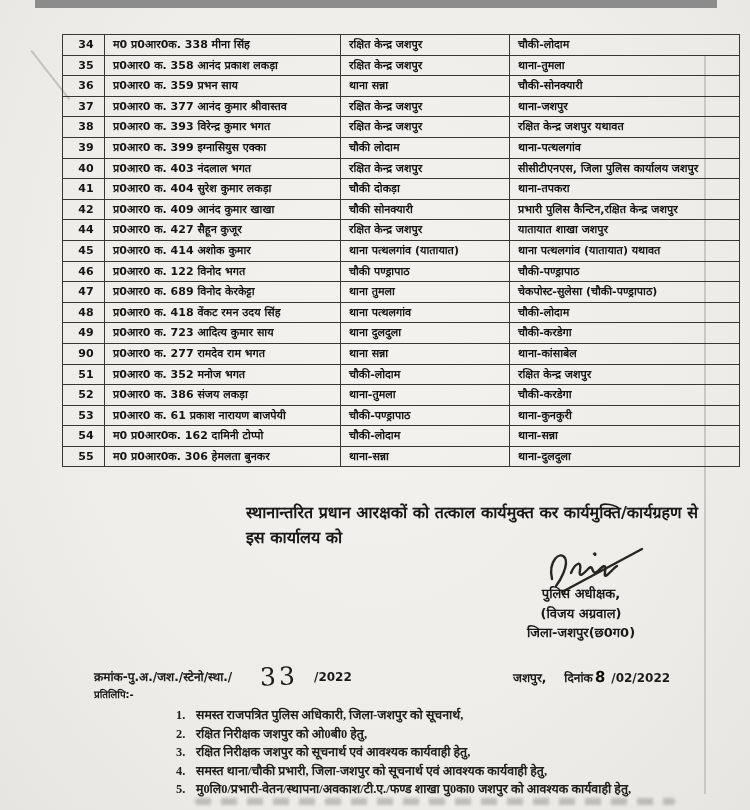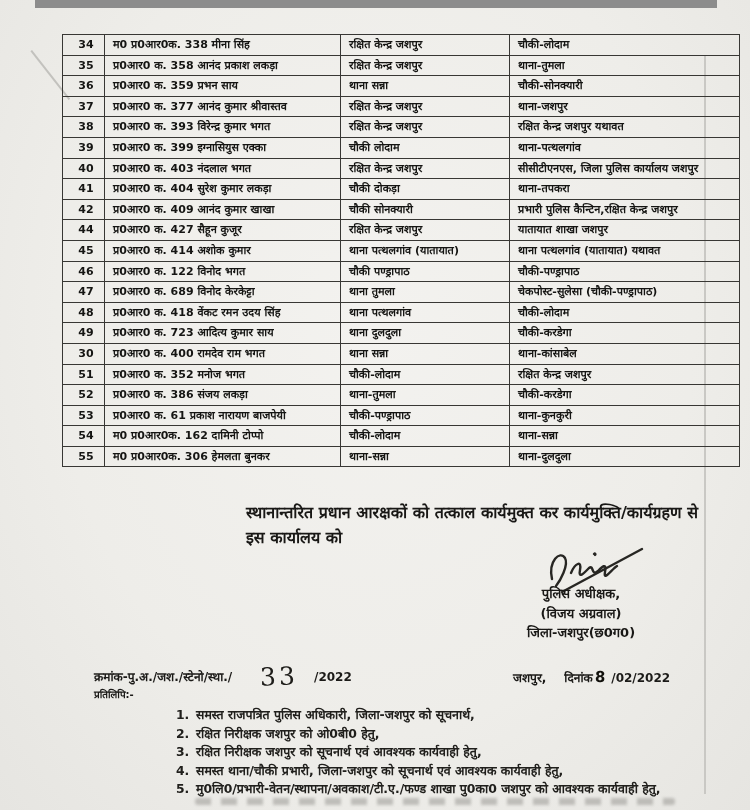--- a/index.html
+++ b/index.html
@@ -49,21 +49,21 @@
   .sig-svg path{fill:none;stroke:#2a2926;stroke-width:2.4;stroke-linecap:round;}
   .sig-block{position:absolute;left:492px;top:584px;width:178px;text-align:center;font-size:13px;font-weight:600;line-height:1.5;color:#1c1b19;}
   
   .ref-left{position:absolute;left:94px;top:662px;font-size:12px;font-weight:600;white-space:nowrap;}
   .hand-no{display:inline-block;font-size:25px;font-weight:400;font-family:"DejaVu Serif","Liberation Serif",serif;letter-spacing:3px;margin:0 16px 0 28px;transform:rotate(-2deg);vertical-align:-4px;color:#21201d;}
   .ref-right{position:absolute;left:513px;top:668px;font-size:12px;font-weight:600;white-space:nowrap;}
   .ref-right .gap{display:inline-block;width:18px;}
   .hand-day{display:inline-block;font-size:15px;font-weight:800;transform:rotate(2deg);margin:0 6px 0 2px;color:#14130f;}
   .copy-label{position:absolute;left:94px;top:687px;font-size:10px;font-weight:600;}
   
-  .copies{position:absolute;left:176px;top:706px;width:560px;font-size:12.4px;font-weight:600;color:#23221f;}
+  .copies{position:absolute;left:176px;top:706px;width:560px;font-size:12.4px;font-weight:600;color:#23221f;font-family:Liberation Serif, serif;}
   .copy-line{height:18.6px;white-space:nowrap;overflow:hidden;}
   .copy-n{display:inline-block;width:20px;}
   .copy-t{display:inline-block;}
 </style>
 </head>
 <body>
 
 <div class="scan">
   <div class="top-band"></div>
   <div class="crease"></div>
@@ -172,22 +172,22 @@
   </tr>
 
   <tr>
     <td class="c-sn">49</td>
     <td class="c-name">प्र0आर0 क. 723 आदित्य कुमार साय</td>
     <td class="c-from">थाना दुलदुला</td>
     <td class="c-to">चौकी-करडेगा</td>
   </tr>
 
   <tr>
-    <td class="c-sn">30</td>
-    <td class="c-name">प्र0आर0 क. 400 रामदेव राम भगत</td>
+    <td class="c-sn">90</td>
+    <td class="c-name">प्र0आर0 क. 277 रामदेव राम भगत</td>
     <td class="c-from">थाना सन्ना</td>
     <td class="c-to">थाना-कांसाबेल</td>
   </tr>
 
   <tr>
     <td class="c-sn">51</td>
     <td class="c-name">प्र0आर0 क. 352  मनोज भगत</td>
     <td class="c-from">चौकी-लोदाम</td>
     <td class="c-to">रक्षित केन्द्र जशपुर</td>
   </tr>

